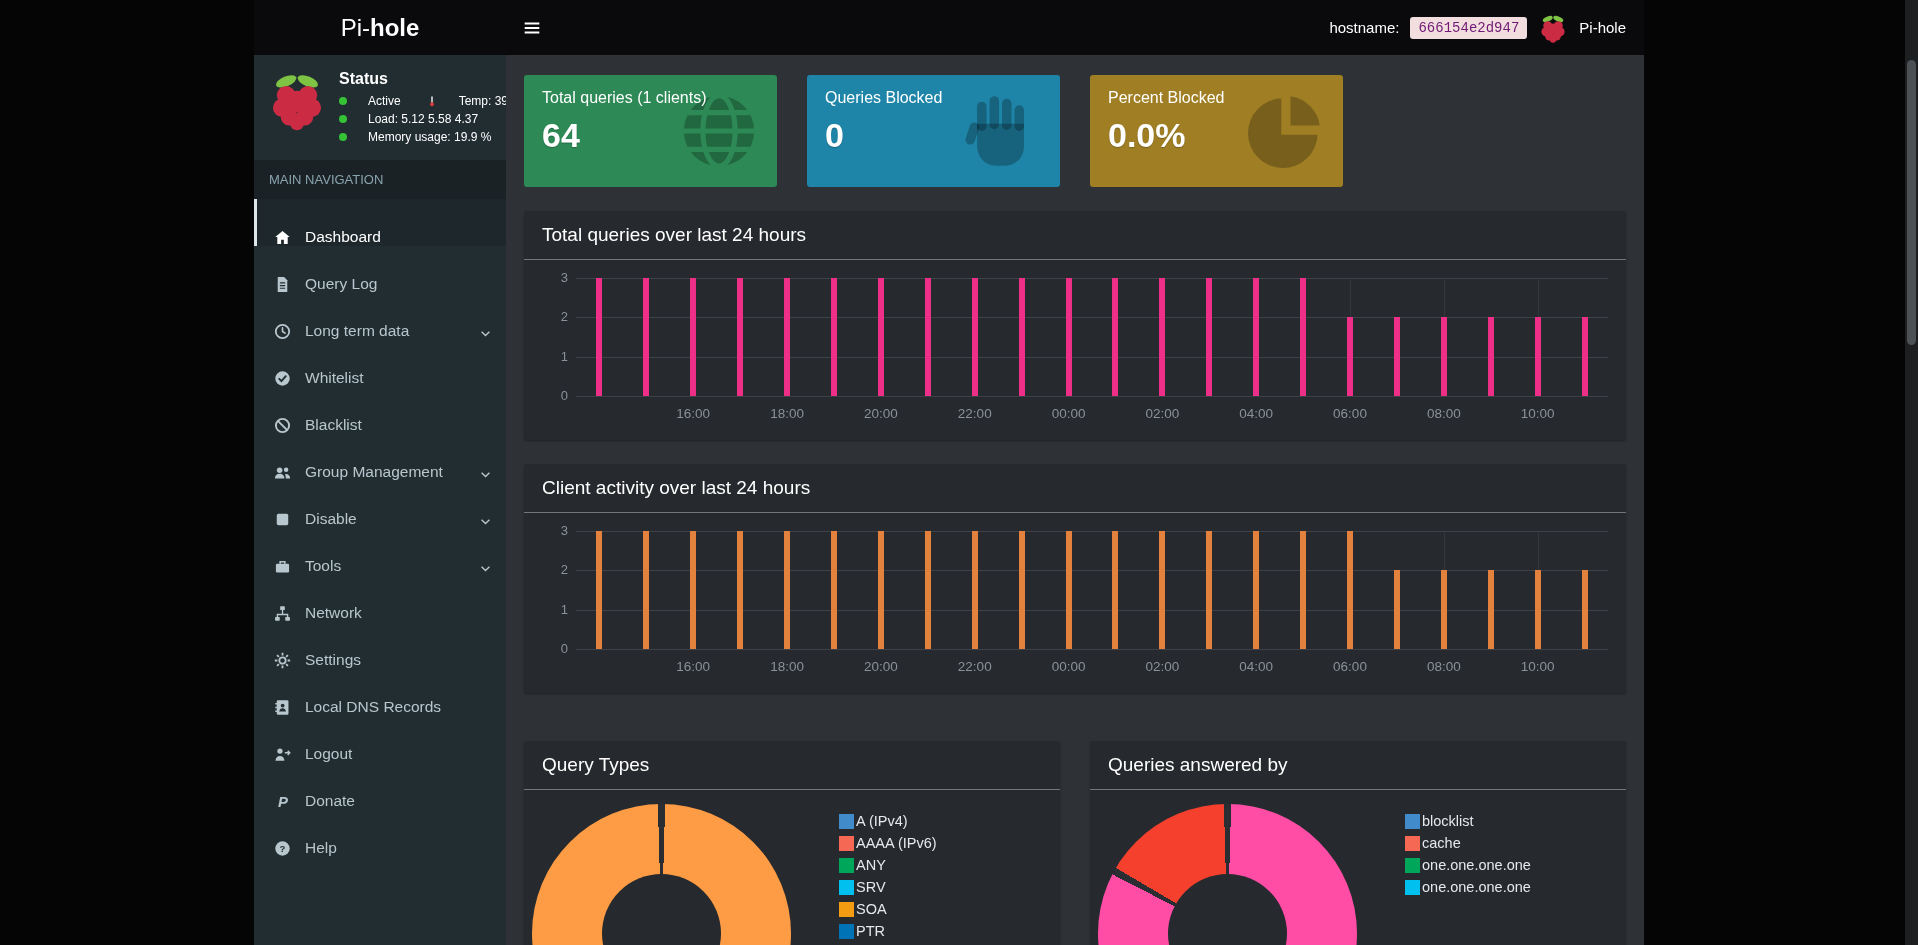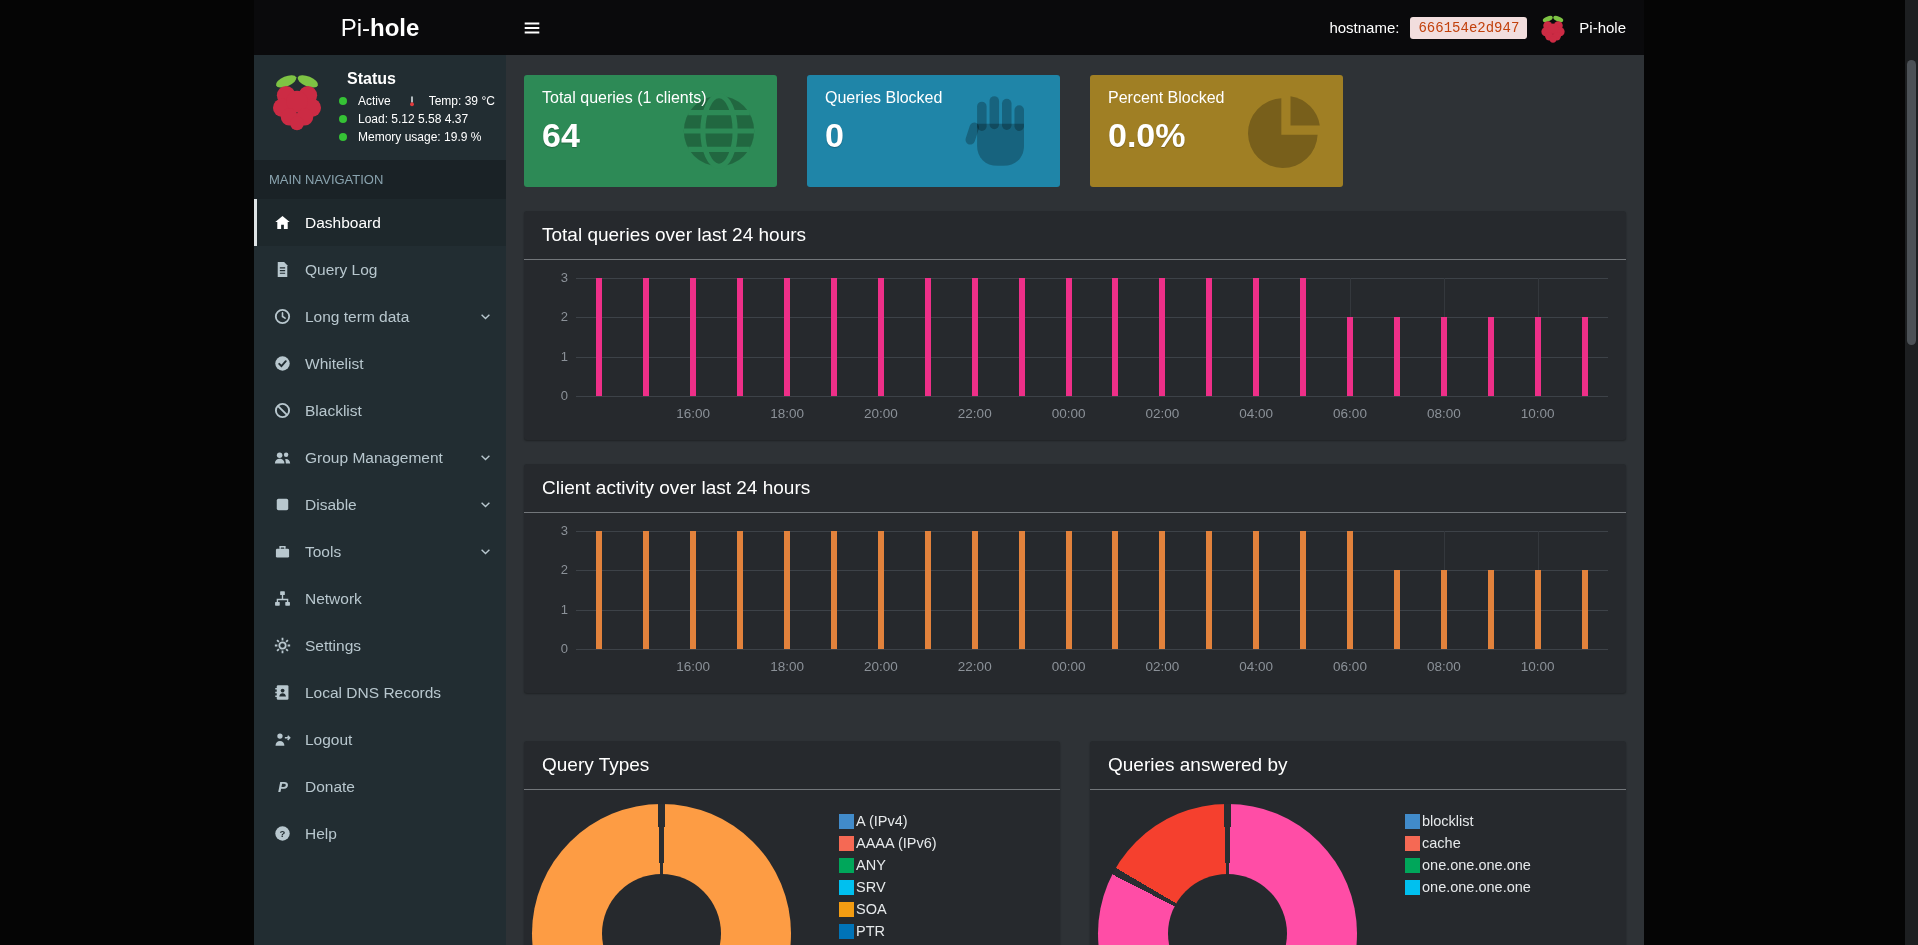--- a/index.html
+++ b/index.html
@@ -15,41 +15,41 @@
   .navbar { display:flex; height:55px; background:#0a0a0c; }
   .brand { width:252px; display:flex; align-items:center; justify-content:center;
            font-size:24px; font-weight:300; color:#fff; cursor:pointer; }
   .brand b { font-weight:bold; }
   .navbar-rest { flex:1; display:flex; align-items:center; padding:0 18px 0 0; }
   .hamburger { width:52px; height:55px; display:flex; align-items:center; justify-content:center; cursor:pointer; }
   .hamburger svg { width:18px; height:18px; }
   .nav-right { margin-left:auto; display:flex; align-items:center; gap:11px; }
   .hostname-label { font-size:15px; color:#fff; }
   .hostname-badge { font-family:"Liberation Mono","DejaVu Sans Mono",monospace; font-size:14px;
-                    background:#f2dede; color:#c2410c; padding:3px 8px; border-radius:3px; }
+                    background:#f2dede; color:#701a75; padding:3px 8px; border-radius:3px; }
   .nav-logo { width:30px; height:30px; display:inline-flex; cursor:pointer; }
   .nav-logo svg { width:100%; height:100%; }
   .nav-product { font-size:15px; cursor:pointer; }
 
   
   .layout { display:flex; height:890px; }
 
   
   .sidebar { width:252px; background:#222d32; flex:none; }
   .user-panel { display:flex; padding:14px 12px 12px; gap:11px; }
   .user-logo { width:62px; height:62px; flex:none; }
   .user-logo svg { width:100%; height:100%; }
-  .status-title { font-size:16px; font-weight:bold; margin:1px 8px 6px; }
-  .status-line { font-size:12px; display:flex; align-items:center; gap:11px; margin-bottom:4px; white-space:nowrap; }
+  .status-title { font-size:16px; font-weight:bold; margin:1px 0 6px; }
+  .status-line { font-size:12px; display:flex; align-items:center; gap:21px; margin-bottom:4px; white-space:nowrap; }
   .dot { width:8px; height:8px; border-radius:50%; background:#35c235; flex:none; }
   .thermo { display:inline-flex; margin-left:4px; }
   .thermo svg { width:12px; height:14px; }
   .nav-header { background:#1a2226; color:#8aa4af; font-size:13px; padding:12px 15px; }
   .menu { list-style:none; }
-  .menu-item { display:flex; align-items:center; height:47px; padding:0 14px;
+  .menu-item { display:flex; align-items:flex-end; height:47px; padding:0 14px;
                color:#b8c7ce; font-size:15.5px; cursor:pointer; border-left:3px solid transparent; }
   .menu-item.active { background:#1e282c; color:#fff; border-left-color:#dfe4e6; }
   .mi-icon { width:22px; margin-right:12px; display:flex; justify-content:center; flex:none; }
   .mi-icon svg { width:17px; height:17px; }
   .mi-chevron { margin-left:auto; display:flex; }
   .mi-chevron svg { width:13px; height:13px; }
 
   
   .main { flex:1; background:#2e3236; padding:20px 18px; height:100%; overflow:hidden; }
 

